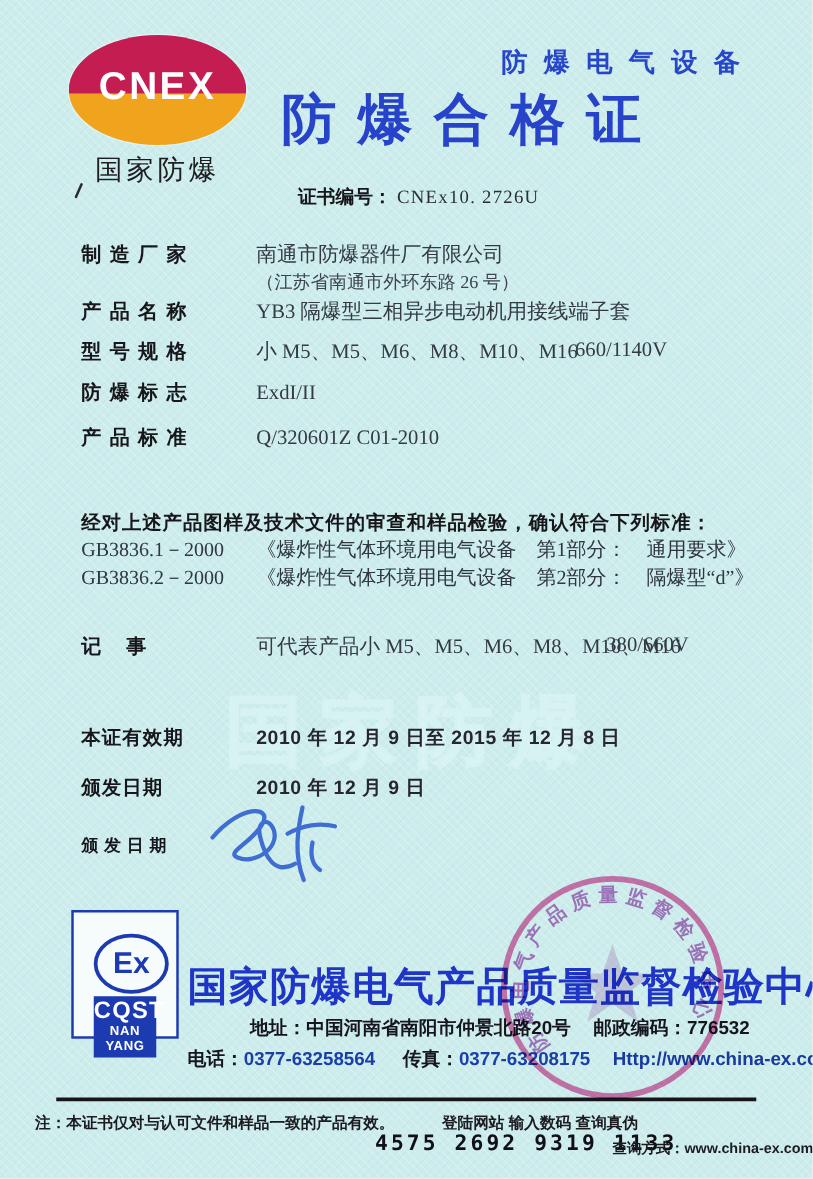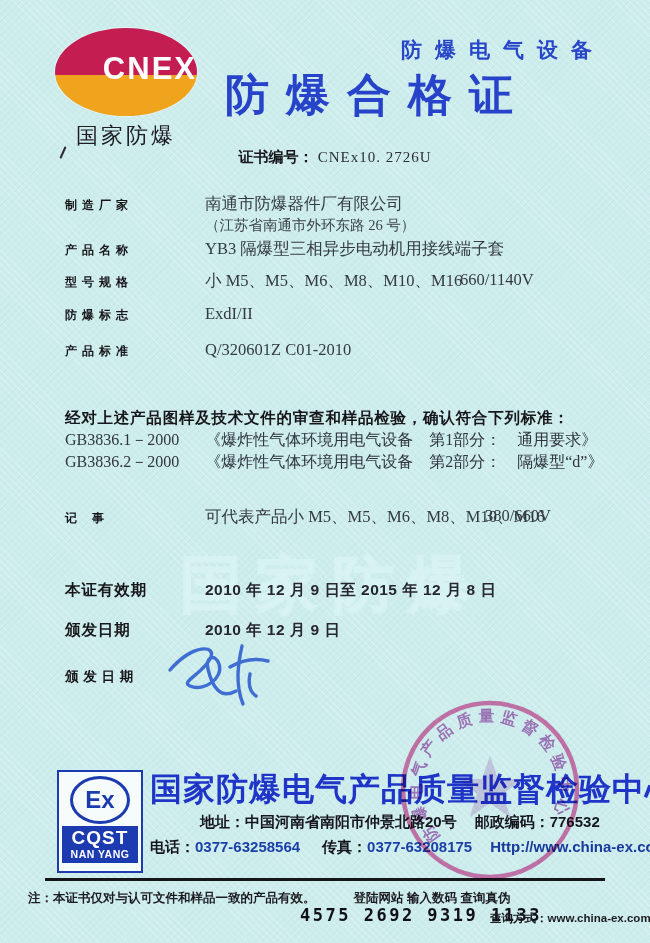--- a/index.html
+++ b/index.html
@@ -10,53 +10,53 @@
     background-image:
       repeating-linear-gradient(45deg, rgba(255,255,255,.22) 0 1px, rgba(0,0,0,0) 1px 5px),
       repeating-linear-gradient(-45deg, rgba(184,224,224,.30) 0 1px, rgba(0,0,0,0) 1px 5px);
   }
   
   .cnex-logo{position:absolute;left:55px;top:28px;width:142px;}
   .oval{position:relative;width:142px;height:88px;border-radius:50%;overflow:hidden;box-shadow:0 0 0 1px rgba(255,255,255,.4);}
   .oval-top{position:absolute;left:0;top:0;width:100%;height:53%;background:#c41d52;}
   .oval-bottom{position:absolute;left:0;bottom:0;width:100%;height:47%;background:#f0a41e;}
   .cnex-text{position:absolute;left:0;top:50%;width:100%;transform:translateY(-58%);
-    text-align:right;color:#ffffff;font-weight:bold;font-size:31px;letter-spacing:2px;}
+    text-align:center;color:#ffffff;font-weight:bold;font-size:31px;letter-spacing:2px;}
   .logo-caption{margin-top:5px;text-align:center;font-size:22px;letter-spacing:3px;color:#1d1d22;font-weight:500;}
   .doc-type{position:absolute;left:150px;top:36px;width:455px;text-align:right;
     color:#2846c8;font-weight:bold;font-size:21px;letter-spacing:13px;}
   .main-title{position:absolute;left:150px;top:66px;width:455px;text-align:center;
     color:#2743c9;font-weight:900;font-size:44px;letter-spacing:17px;}
   .cert-no-line{position:absolute;left:105px;top:148px;width:460px;text-align:center;font-size:15px;}
   .cert-label{font-weight:bold;color:#17171b;}
   .cert-value{font-family:"Liberation Serif",serif;color:#2b2e36;letter-spacing:1px;}
   .scan-artifact{position:absolute;left:62px;top:146px;width:2px;height:13px;background:#2a2a30;transform:rotate(24deg);border-radius:1px;}
   
   .row{position:absolute;left:65px;width:560px;display:flex;align-items:baseline;}
-  .lbl{flex:none;width:140px;font-weight:bold;font-size:12px;color:#17171b;letter-spacing:.42em;}
+  .lbl{flex:none;width:140px;font-weight:bold;font-size:16px;color:#17171b;letter-spacing:.42em;}
   .lbl.tight{letter-spacing:.06em;font-size:15.5px;}
   .lbl.wide{letter-spacing:1.25em;}
   .lbl.small{font-size:13.5px;letter-spacing:.35em;width:110px;}
   .val{font-family:"Liberation Serif",serif;font-size:16.5px;color:#333a42;}
   .val.note{font-size:14.5px;color:#3c434c;}
   .val.dashes{color:#5c7687;letter-spacing:-1px;}
   .val-date{font-weight:700;font-size:15.5px;color:#26262e;letter-spacing:.03em;}
   .extra{position:absolute;font-family:"Liberation Serif",serif;font-size:16.5px;color:#333a42;}
   
   .std-intro{position:absolute;left:65px;top:408px;font-weight:bold;font-size:15.5px;color:#17171b;letter-spacing:.05em;}
   .std-line{position:absolute;left:65px;display:flex;}
   .std-code{font-family:"Liberation Serif",serif;font-size:16px;color:#2f3640;}
   .std-name{font-family:"Liberation Serif",serif;font-size:16px;color:#2f3640;margin-left:26px;}
   
   .watermark{position:absolute;left:180px;top:543px;z-index:0;font-weight:bold;font-size:62px;letter-spacing:14px;
     color:rgba(236,251,251,.55);-webkit-text-stroke:1.5px rgba(214,242,242,.9);}
   
   .signature{position:absolute;left:158px;top:634px;z-index:2;}
   
-  .ex-logo{position:absolute;left:57px;top:770px;width:86px;height:103px;border:2px solid #1d3bb0;background:#f6fbfb;box-sizing:border-box;padding:3px;}
+  .ex-logo{position:absolute;left:57px;top:728px;width:86px;height:103px;border:2px solid #1d3bb0;background:#f6fbfb;box-sizing:border-box;padding:16px;}
   .ex-circle{width:60px;height:48px;margin:1px auto 0;border:3px solid #1d3bb0;border-radius:50%;
     display:flex;align-items:center;justify-content:center;background:#f6fbfb;box-sizing:border-box;}
   .ex-text{color:#1d3bb0;font-weight:bold;font-size:24px;}
   .cqst-band{margin-top:2px;background:#1d3bb0;color:#fff;text-align:center;padding:2px 0 3px;}
   .cqst-text{font-size:19px;font-weight:bold;letter-spacing:1px;line-height:20px;}
   .nanyang-text{font-size:10.5px;font-weight:bold;letter-spacing:.5px;line-height:12px;}
   .org-name{position:absolute;left:150px;top:768px;width:470px;font-family:"Liberation Serif",serif;
     font-weight:700;font-size:32px;color:#1f35c8;letter-spacing:1px;white-space:nowrap;}
   .org-addr{position:absolute;left:200px;top:813px;font-size:15px;font-weight:bold;color:#15161c;white-space:nowrap;}
   .org-addr .gap{margin-left:18px;}

